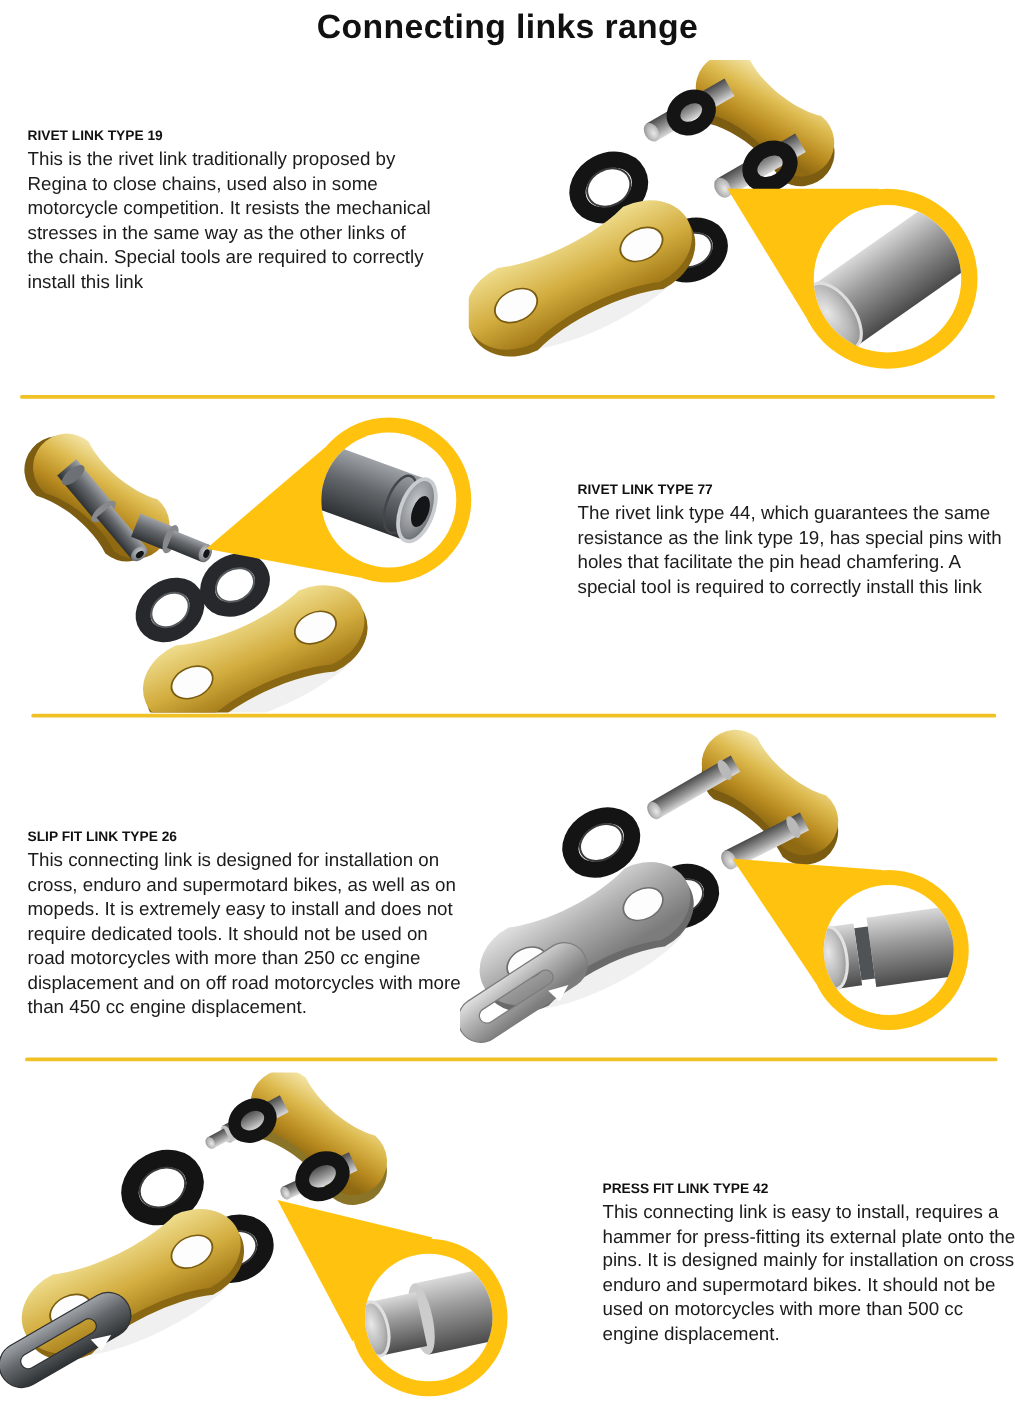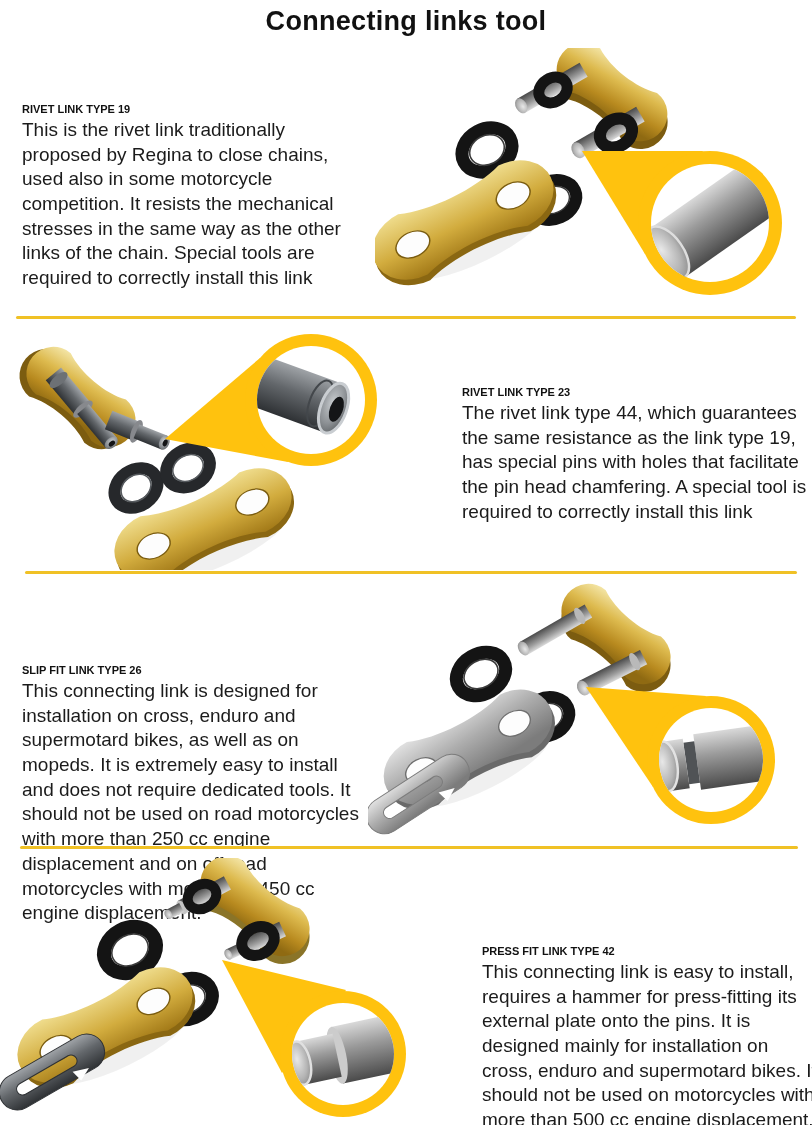--- a/index.html
+++ b/index.html
@@ -1,21 +1,21 @@
 <!DOCTYPE html>
 <html><head>
 <meta charset="utf-8">
 <style>
   html,body{margin:0;padding:0;background:#fff;}
   body{width:812px;height:1125px;position:relative;font-family:"Liberation Sans",sans-serif;overflow:hidden;}
   .page-title{position:absolute;top:6px;left:0;width:100%;text-align:center;
     font-size:27px;font-weight:bold;color:#111;margin:0;letter-spacing:.3px;}
   .sec-text{position:absolute;color:#1b1b1b;}
   .sec-text h2{margin:0 0 3px 0;font-size:11px;font-weight:bold;color:#111;}
-  .sec-text p{margin:0;font-size:19px;line-height:1.30;}
+  .sec-text p{margin:0;font-size:15px;line-height:1.30;}
   .divider{position:absolute;height:3px;background:#F0C125;border-radius:2px;}
   .fig{position:absolute;}
   #t1{left:22px;top:103px;width:324px;}
   #t2{left:462px;top:386px;width:345px;}
   #t3{left:22px;top:640px;width:350px;margin-top:24px;}
   #t4{left:482px;top:945px;width:336px;}
 </style>
 </head>
 <body>
 
@@ -55,21 +55,21 @@
       <stop offset="1" stop-color="#808080"></stop>
     </radialGradient>
     <radialGradient id="gCapDark" cx="0.4" cy="0.4" r="0.75">
       <stop offset="0" stop-color="#C7CBCE"></stop>
         <stop offset="0.55" stop-color="#8E9296"></stop>
       <stop offset="1" stop-color="#54585B"></stop>
     </radialGradient>
   </defs>
 </svg>
 
-<h1 class="page-title">Connecting links tool</h1>
+<h1 class="page-title">Connecting links range</h1>
 
 <div class="sec-text" id="t1">
   <h2>RIVET LINK TYPE 19</h2>
   <p>This is the rivet link traditionally proposed by Regina to close chains, used also in some motorcycle competition. It resists the mechanical stresses in the same way as the other links of the chain. Special tools are required to correctly install this link</p>
 </div>
 
 <svg class="fig" style="left:375px;top:48px" width="437" height="255" viewBox="0 0 437 255">
   <g>
     <g transform="translate(237,44) rotate(38)">
       <use href="#plate8" fill="#7C5C10" transform="translate(5,6)"></use>
@@ -178,21 +178,21 @@
         <ellipse cx="27" cy="0" rx="6.5" ry="13" fill="#141517"></ellipse>
       </g>
     </g>
   </g>
   <clipPath id="clipS2">
       <circle cx="303" cy="80" r="54"></circle>
     </clipPath>
 </svg>
 
 <div class="sec-text" id="t2">
-  <h2>RIVET LINK TYPE 23</h2>
+  <h2>RIVET LINK TYPE 77</h2>
   <p>The rivet link type 44, which guarantees the same resistance as the link type 19, has special pins with holes that facilitate the pin head chamfering. A special tool is required to correctly install this link</p>
 </div>
 
 <div class="divider" style="left:25px;top:571px;width:772px"></div>
 
 <div class="sec-text" id="t3">
   <h2>SLIP FIT LINK TYPE 26</h2>
   <p>This connecting link is designed for installation on cross, enduro and supermotard bikes, as well as on mopeds. It is extremely easy to install and does not require dedicated tools. It should not be used on road motorcycles with more than 250 cc engine displacement and on off road motorcycles with more than 450 cc engine displacement.</p>
 </div>
 

